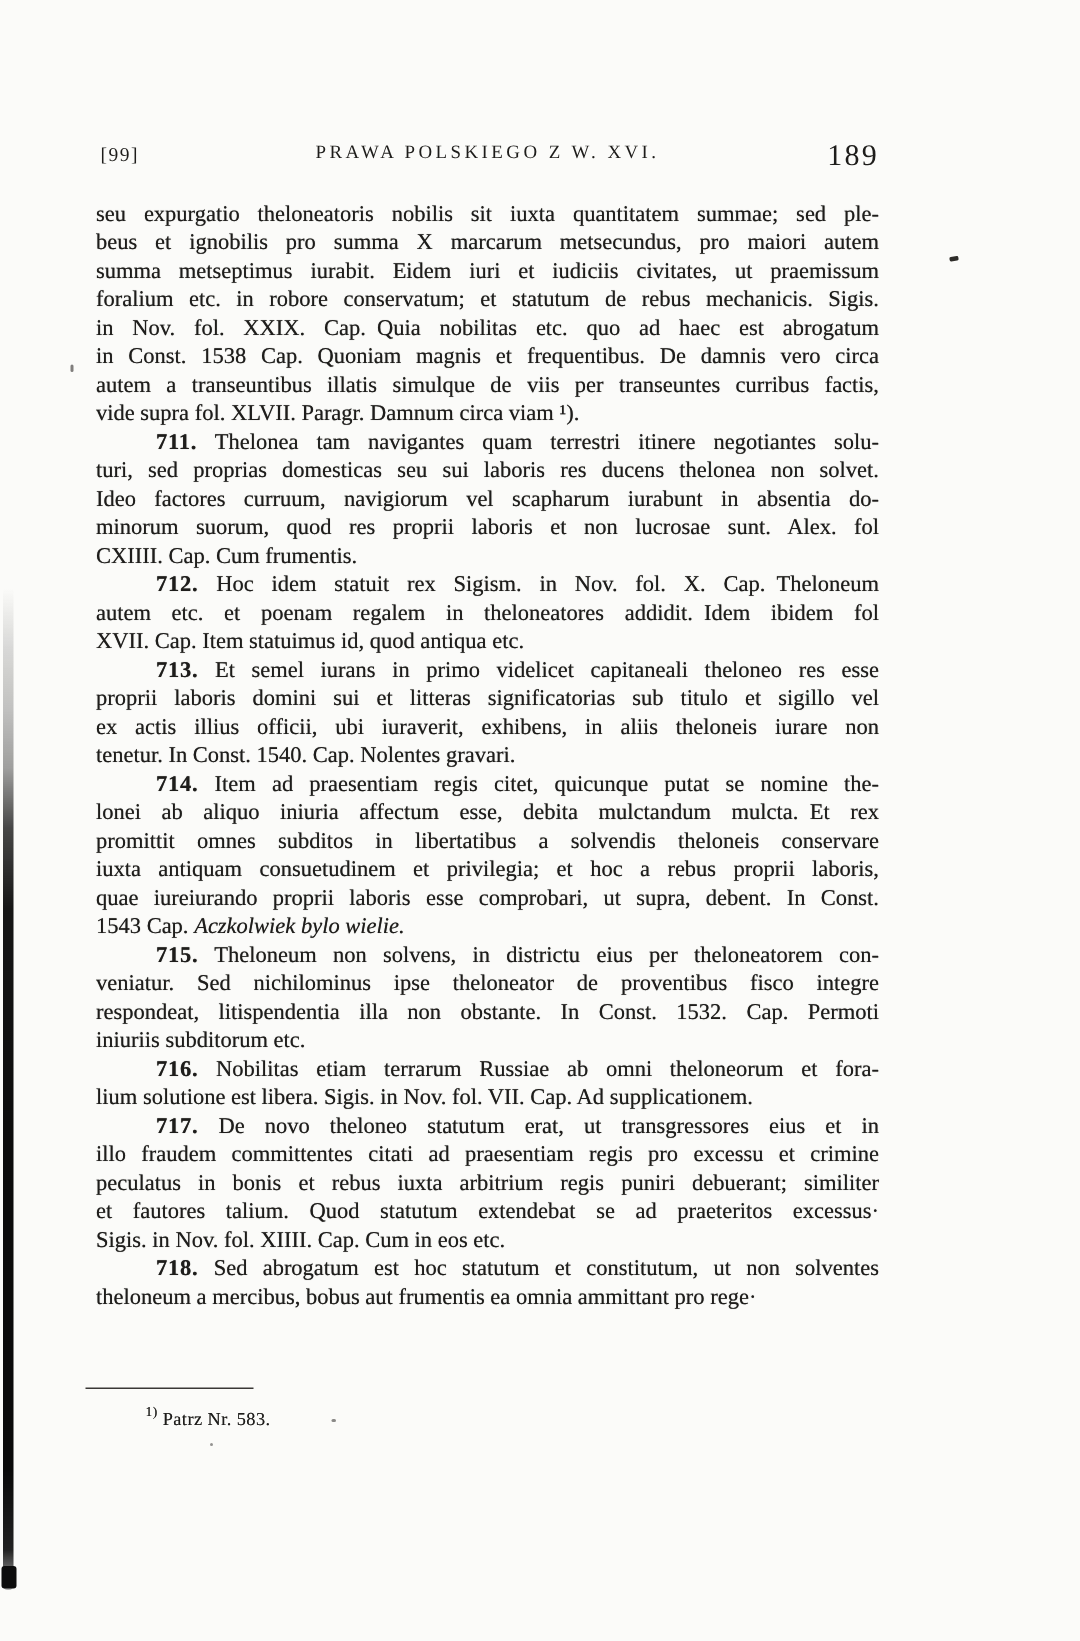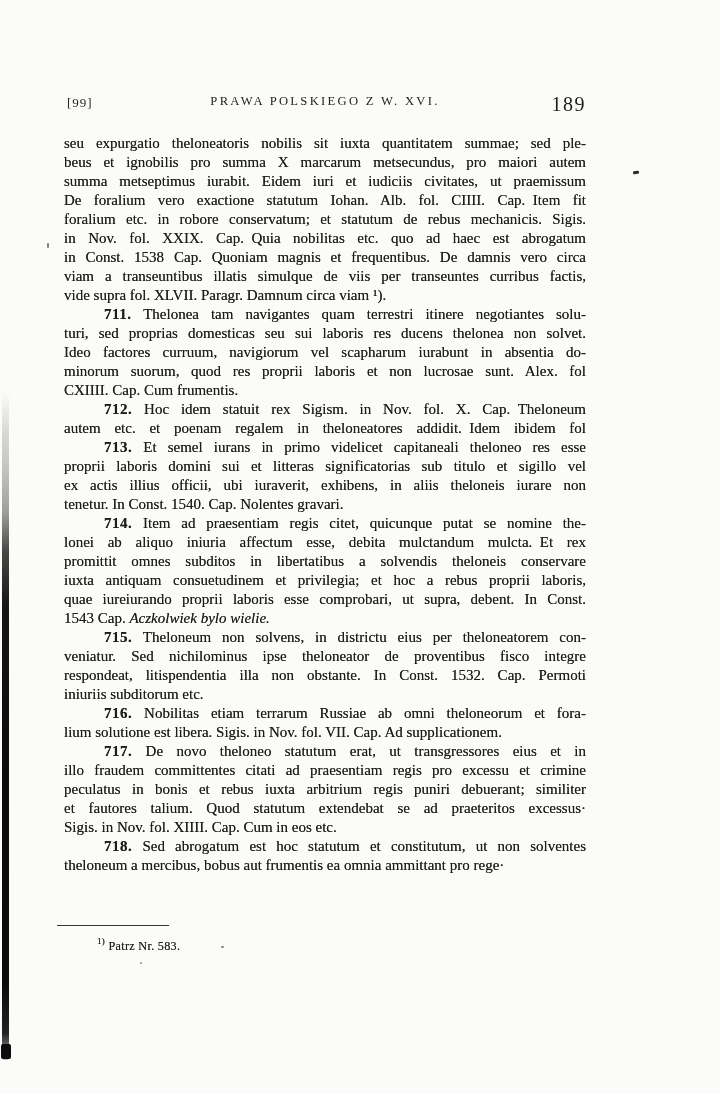--- a/index.html
+++ b/index.html
@@ -81,37 +81,37 @@
     <span class="folio">[99]</span>
     <span class="running-title">PRAWA POLSKIEGO Z W. XVI.</span>
     <span class="page-number">189</span>
   </div>
 
   <div class="text-block" id="body-text">
       <div class="paragraph">
         <div class="line"><span>seu expurgatio theloneatoris nobilis sit iuxta quantitatem summae; sed ple-</span></div>
         <div class="line"><span>beus et ignobilis pro summa X marcarum metsecundus, pro maiori autem</span></div>
         <div class="line"><span>summa metseptimus iurabit. Eidem iuri et iudiciis civitates, ut praemissum</span></div>
-        <div class="line"><span>De foralium vero exactione statutum Iohan. Alb. fol. CIIII. Cap. Item fit</span></div>
         <div class="line"><span>foralium etc. in robore conservatum; et statutum de rebus mechanicis. Sigis.</span></div>
         <div class="line"><span>in Nov. fol. XXIX. Cap. Quia nobilitas etc. quo ad haec est abrogatum</span></div>
         <div class="line"><span>in Const. 1538 Cap. Quoniam magnis et frequentibus. De damnis vero circa</span></div>
-        <div class="line"><span>viam a transeuntibus illatis simulque de viis per transeuntes curribus factis,</span></div>
+        <div class="line"><span>autem a transeuntibus illatis simulque de viis per transeuntes curribus factis,</span></div>
         <div class="line last"><span>vide supra fol. XLVII. Paragr. Damnum circa viam ¹).</span></div>
       </div>
       <div class="paragraph">
         <div class="line indent"><span class="pnum">711.</span><span> Thelonea tam navigantes quam terrestri itinere negotiantes solu-</span></div>
         <div class="line"><span>turi, sed proprias domesticas seu sui laboris res ducens thelonea non solvet.</span></div>
         <div class="line"><span>Ideo factores curruum, navigiorum vel scapharum iurabunt in absentia do-</span></div>
         <div class="line"><span>minorum suorum, quod res proprii laboris et non lucrosae sunt. Alex. fol</span></div>
         <div class="line last"><span>CXIIII. Cap. Cum frumentis.</span></div>
       </div>
       <div class="paragraph">
         <div class="line indent"><span class="pnum">712.</span><span> Hoc idem statuit rex Sigism. in Nov. fol. X. Cap. Theloneum</span></div>
         <div class="line"><span>autem etc. et poenam regalem in theloneatores addidit. Idem ibidem fol</span></div>
+        <div class="line last"><span>XVII. Cap. Item statuimus id, quod antiqua etc.</span></div>
       </div>
       <div class="paragraph">
         <div class="line indent"><span class="pnum">713.</span><span> Et semel iurans in primo videlicet capitaneali theloneo res esse</span></div>
         <div class="line"><span>proprii laboris domini sui et litteras significatorias sub titulo et sigillo vel</span></div>
         <div class="line"><span>ex actis illius officii, ubi iuraverit, exhibens, in aliis theloneis iurare non</span></div>
         <div class="line last"><span>tenetur. In Const. 1540. Cap. Nolentes gravari.</span></div>
       </div>
       <div class="paragraph">
         <div class="line indent"><span class="pnum">714.</span><span> Item ad praesentiam regis citet, quicunque putat se nomine the-</span></div>
         <div class="line"><span>lonei ab aliquo iniuria affectum esse, debita mulctandum mulcta. Et rex</span></div>

